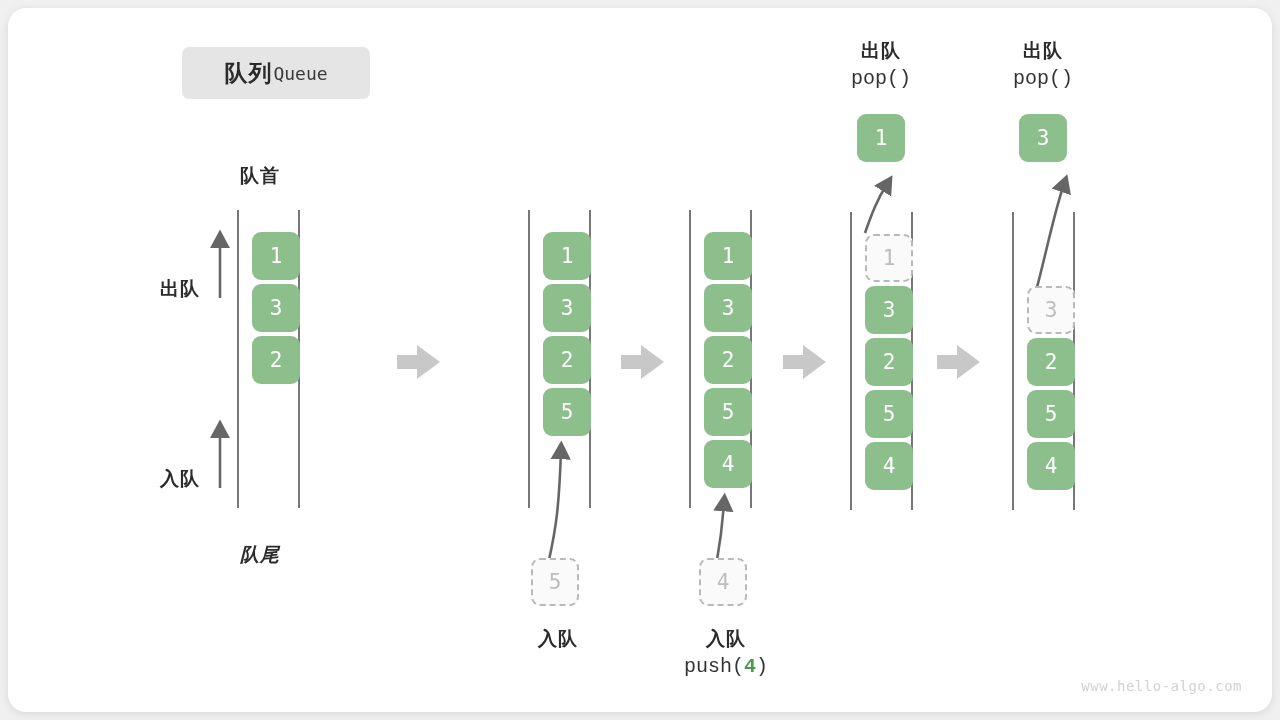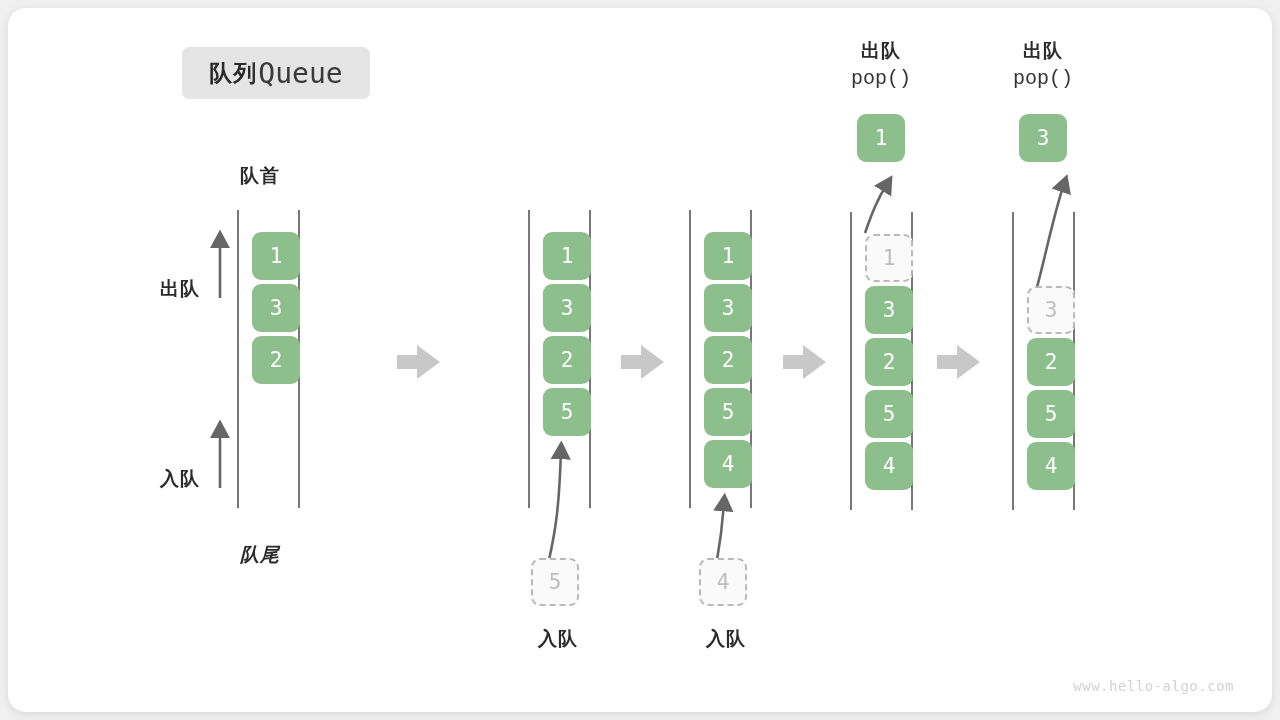--- a/index.html
+++ b/index.html
@@ -37,21 +37,21 @@
     gap: 1px;
     margin-left: 13px;
   }
   #title-badge .cn {
     font-size: 23px;
     font-weight: bold;
     color: #2b2b2b;
     letter-spacing: 1px;
   }
   #title-badge .en {
-    font-size: 28px;
+    font-size: 18px;
     color: #3a3a3a;
     font-family: "DejaVu Sans Mono", monospace;
   }
 
   
   .cn-label {
     font-size: 19px;
     font-weight: bold;
     color: #2b2b2b;
     white-space: nowrap;
@@ -123,21 +123,21 @@
     position: absolute;
     left: 0;
     top: 0;
     width: 1264px;
     height: 704px;
     pointer-events: none;
   }
 
   
   #watermark {
-    right: 38px;
+    right: 30px;
     bottom: 18px;
     font-family: "DejaVu Sans Mono", monospace;
     font-size: 14px;
     color: #d2d2d2;
     letter-spacing: 0.5px;
   }
 </style>
 </head>
 <body>
 
@@ -219,20 +219,21 @@
       <div class="cell filled">1</div>
       <div class="cell filled">3</div>
       <div class="cell filled">2</div>
       <div class="cell filled">5</div>
       <div class="cell filled">4</div>
     </div>
   </div>
   <div class="abs cell ghost" style="left:691px; top:550px;">4</div>
   <div class="abs op-caption" style="left:648px; top:618px; width:140px;">
     <div class="l1">入队</div>
+    <div class="l2"><span>push(</span><span class="num">4</span><span>)</span></div>
   </div>
 
   <div class="abs op-caption" style="left:813px; top:30px; width:120px;">
     <div class="l1">出队</div>
     <div class="l2">pop()</div>
   </div>
   <div class="abs pop-box" style="left:849px; top:106px;">1</div>
 
   <div class="abs queue-col" style="left:843px; top:204px;">
     <div class="cells" style="left:14px; top:22px;">

